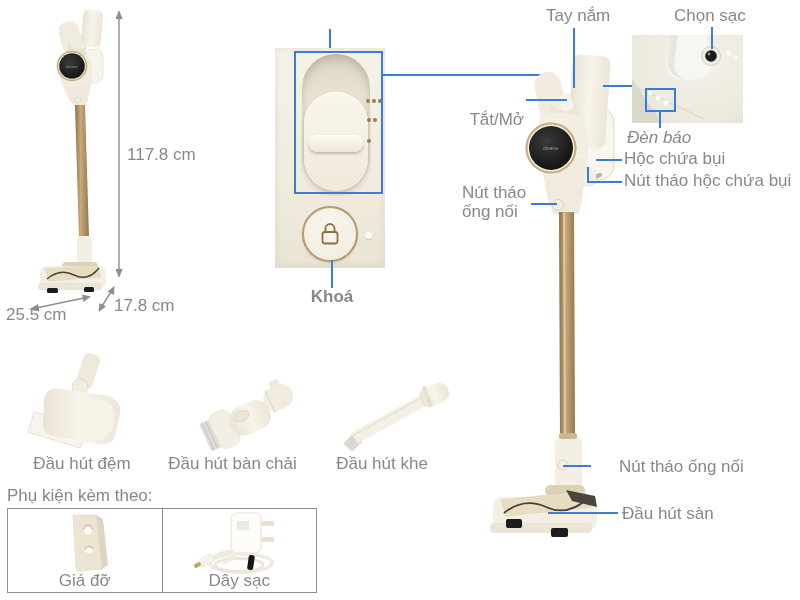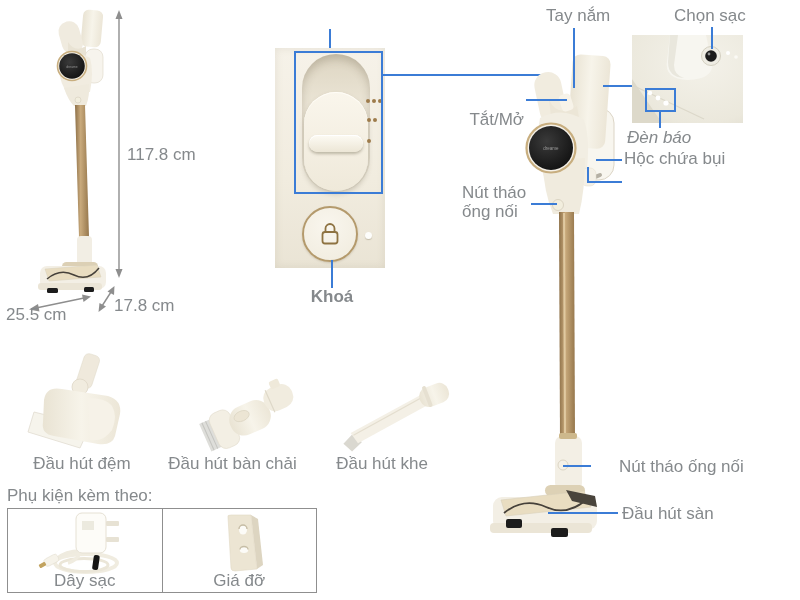--- a/index.html
+++ b/index.html
@@ -173,20 +173,21 @@
   <div class="bline-v" style="left:573px;top:28px;height:60px;"></div>
 
   <div class="lbl right" style="left:454px;top:90px;width:70px;margin-top:20px;">Tắt/Mở</div>
   <div class="bline-h" style="left:526px;top:99px;width:41px;"></div>
 
   <div class="bline-h" style="left:603px;top:85px;width:30px;"></div>
 
   <div class="lbl" style="left:624px;top:149px;">Hộc chứa bụi</div>
   <div class="bline-h" style="left:596px;top:159px;width:26px;"></div>
 
+  <div class="lbl" style="left:624px;top:171px;">Nút tháo hộc chứa bụi</div>
   <div class="bline-v" style="left:587px;top:167px;height:16px;"></div>
   <div class="bline-h" style="left:587px;top:181px;width:35px;"></div>
 
   <div class="lbl" style="left:462px;top:183px;">
     <span>Nút tháo</span><br>
     <span>ống nối</span>
   </div>
   <div class="bline-h" style="left:531px;top:203px;width:26px;"></div>
 
   <div class="lbl" style="left:595px;top:457px;margin-left:24px;">Nút tháo ống nối</div>
@@ -246,44 +247,44 @@
       <path d="M 14 44 L 92 28 L 95 40 L 18 56 Z" fill="#f4f0e6"></path>
       <path d="M 16 47 L 92 31" stroke="#e4decf" stroke-width="1.2"></path>
       <rect x="90" y="22" width="30" height="20" rx="9" fill="url(#cream)" transform="rotate(-4 105 32)"></rect>
       <rect x="96" y="20" width="4" height="22" rx="2" fill="#e6e0d1" transform="rotate(-4 105 32)"></rect>
     </g>
   </svg>
   <div class="lbl" style="left:7px;top:486px;">Phụ kiện kèm theo:</div>
 
   <div class="lbl center" style="left:322px;top:454px;width:120px;">Đầu hút khe</div>
   <div class="inc-table">
+    <div class="inc-cell">
+      <svg style="left:50px;top:4px" width="60" height="60" viewBox="0 0 60 60">
+        <path d="M 38 2 L 45 6 L 50 52 L 44 56 Z" fill="#ddd5c1"></path>
+        <path d="M 15 4 Q 14 2 18 2 L 38 2 L 44 56 L 22 58 Q 18 58 18 55 Z" fill="#ece5d3" stroke="#e0d8c5" stroke-width="0.6"></path>
+        <ellipse cx="30" cy="17" rx="4" ry="4.5" fill="#fcfbf7"></ellipse>
+        <path d="M 26 16 A 4 4 0 0 1 34 16" stroke="#c6bda6" stroke-width="1.4" fill="none"></path>
+        <ellipse cx="31" cy="37" rx="4.2" ry="3" fill="#fcfbf7"></ellipse>
+        <path d="M 27 36.5 A 4 3 0 0 1 35 36.5" stroke="#c6bda6" stroke-width="1.3" fill="none"></path>
+      </svg>
+      <div class="inc-lbl">Giá đỡ</div>
+    </div>
     <div class="inc-cell">
       <svg style="left:28px;top:2px" width="100" height="66" viewBox="0 0 100 66">
         <ellipse cx="50" cy="52" rx="31" ry="9" fill="none" stroke="#f0ece0" stroke-width="4"></ellipse>
         <ellipse cx="48" cy="54" rx="24" ry="6.5" fill="none" stroke="#ebe6d8" stroke-width="3"></ellipse>
         <path d="M 20 48 Q 30 40 44 40" fill="none" stroke="#efebdf" stroke-width="3.5"></path>
         <rect x="40" y="2" width="30" height="40" rx="6" fill="#fdfcf8" stroke="#e6e1d4" stroke-width="1"></rect>
         <rect x="46" y="10" width="12" height="9" fill="#eceadf"></rect>
         <rect x="70" y="10" width="13" height="5" rx="1" fill="#e7e2d4"></rect>
         <rect x="70" y="26" width="13" height="5" rx="1" fill="#e7e2d4"></rect>
         <path d="M 44 42 Q 40 50 32 52" fill="none" stroke="#f0ece0" stroke-width="3.5"></path>
         <g transform="rotate(-28 14 50)">
           <rect x="8" y="46" width="15" height="8" rx="3" fill="#f6f3ea" stroke="#e4dfd2" stroke-width="0.6"></rect>
           <rect x="2" y="48" width="7" height="4" rx="1" fill="#c2a35f"></rect>
         </g>
         <rect x="57" y="44" width="6" height="15" rx="2" fill="#151515" transform="rotate(8 60 51)"></rect>
       </svg>
       <div class="inc-lbl">Dây sạc</div>
     </div>
-    <div class="inc-cell">
-      <svg style="left:50px;top:4px" width="60" height="60" viewBox="0 0 60 60">
-        <path d="M 38 2 L 45 6 L 50 52 L 44 56 Z" fill="#ddd5c1"></path>
-        <path d="M 15 4 Q 14 2 18 2 L 38 2 L 44 56 L 22 58 Q 18 58 18 55 Z" fill="#ece5d3" stroke="#e0d8c5" stroke-width="0.6"></path>
-        <ellipse cx="30" cy="17" rx="4" ry="4.5" fill="#fcfbf7"></ellipse>
-        <path d="M 26 16 A 4 4 0 0 1 34 16" stroke="#c6bda6" stroke-width="1.4" fill="none"></path>
-        <ellipse cx="31" cy="37" rx="4.2" ry="3" fill="#fcfbf7"></ellipse>
-        <path d="M 27 36.5 A 4 3 0 0 1 35 36.5" stroke="#c6bda6" stroke-width="1.3" fill="none"></path>
-      </svg>
-      <div class="inc-lbl">Giá đỡ</div>
-    </div>
   </div>
 
 </div>
 
 </body></html>

